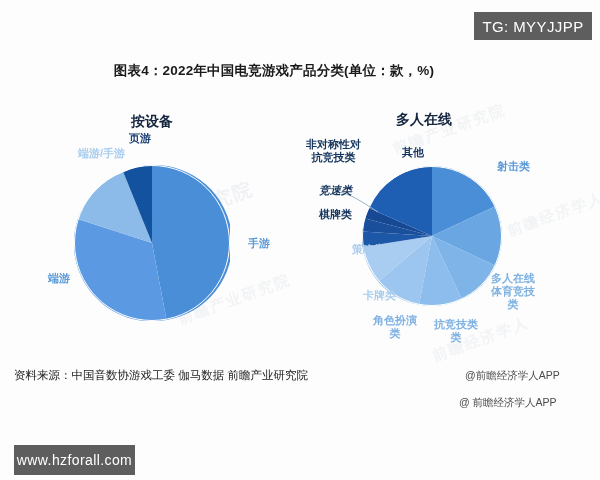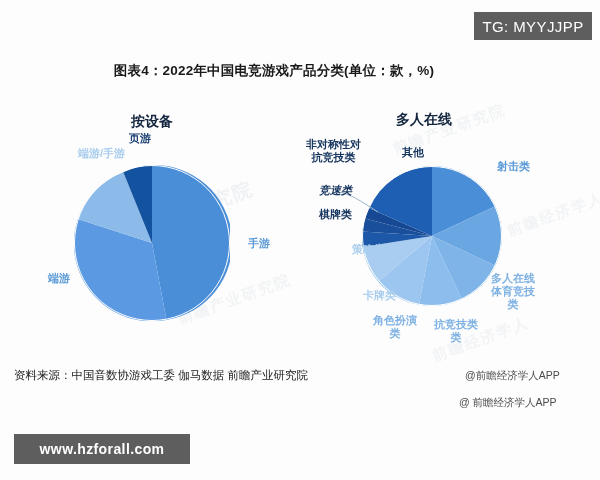--- a/index.html
+++ b/index.html
@@ -38,21 +38,21 @@
     position: absolute;
     background: #5e5e5e;
     color: #ffffff;
     font-size: 15px;
     display: flex;
     align-items: center;
     justify-content: center;
     letter-spacing: 0.4px;
   }
   #tg-badge { right: 8px; top: 12px; width: 118px; height: 28px; }
-  #url-badge { left: 14px; bottom: 16px; width: 176px; height: 30px; font-size: 14px; font-weight: bold; }
+  #url-badge { left: 14px; bottom: 5px; width: 121px; height: 30px; font-size: 14px; }
   
   #chart-title {
     position: absolute;
     left: 0; top: 62px;
     width: 548px;
     text-align: center;
     font-size: 13.5px;
     font-weight: bold;
     color: #1a1a1a;
     letter-spacing: 0.2px;

